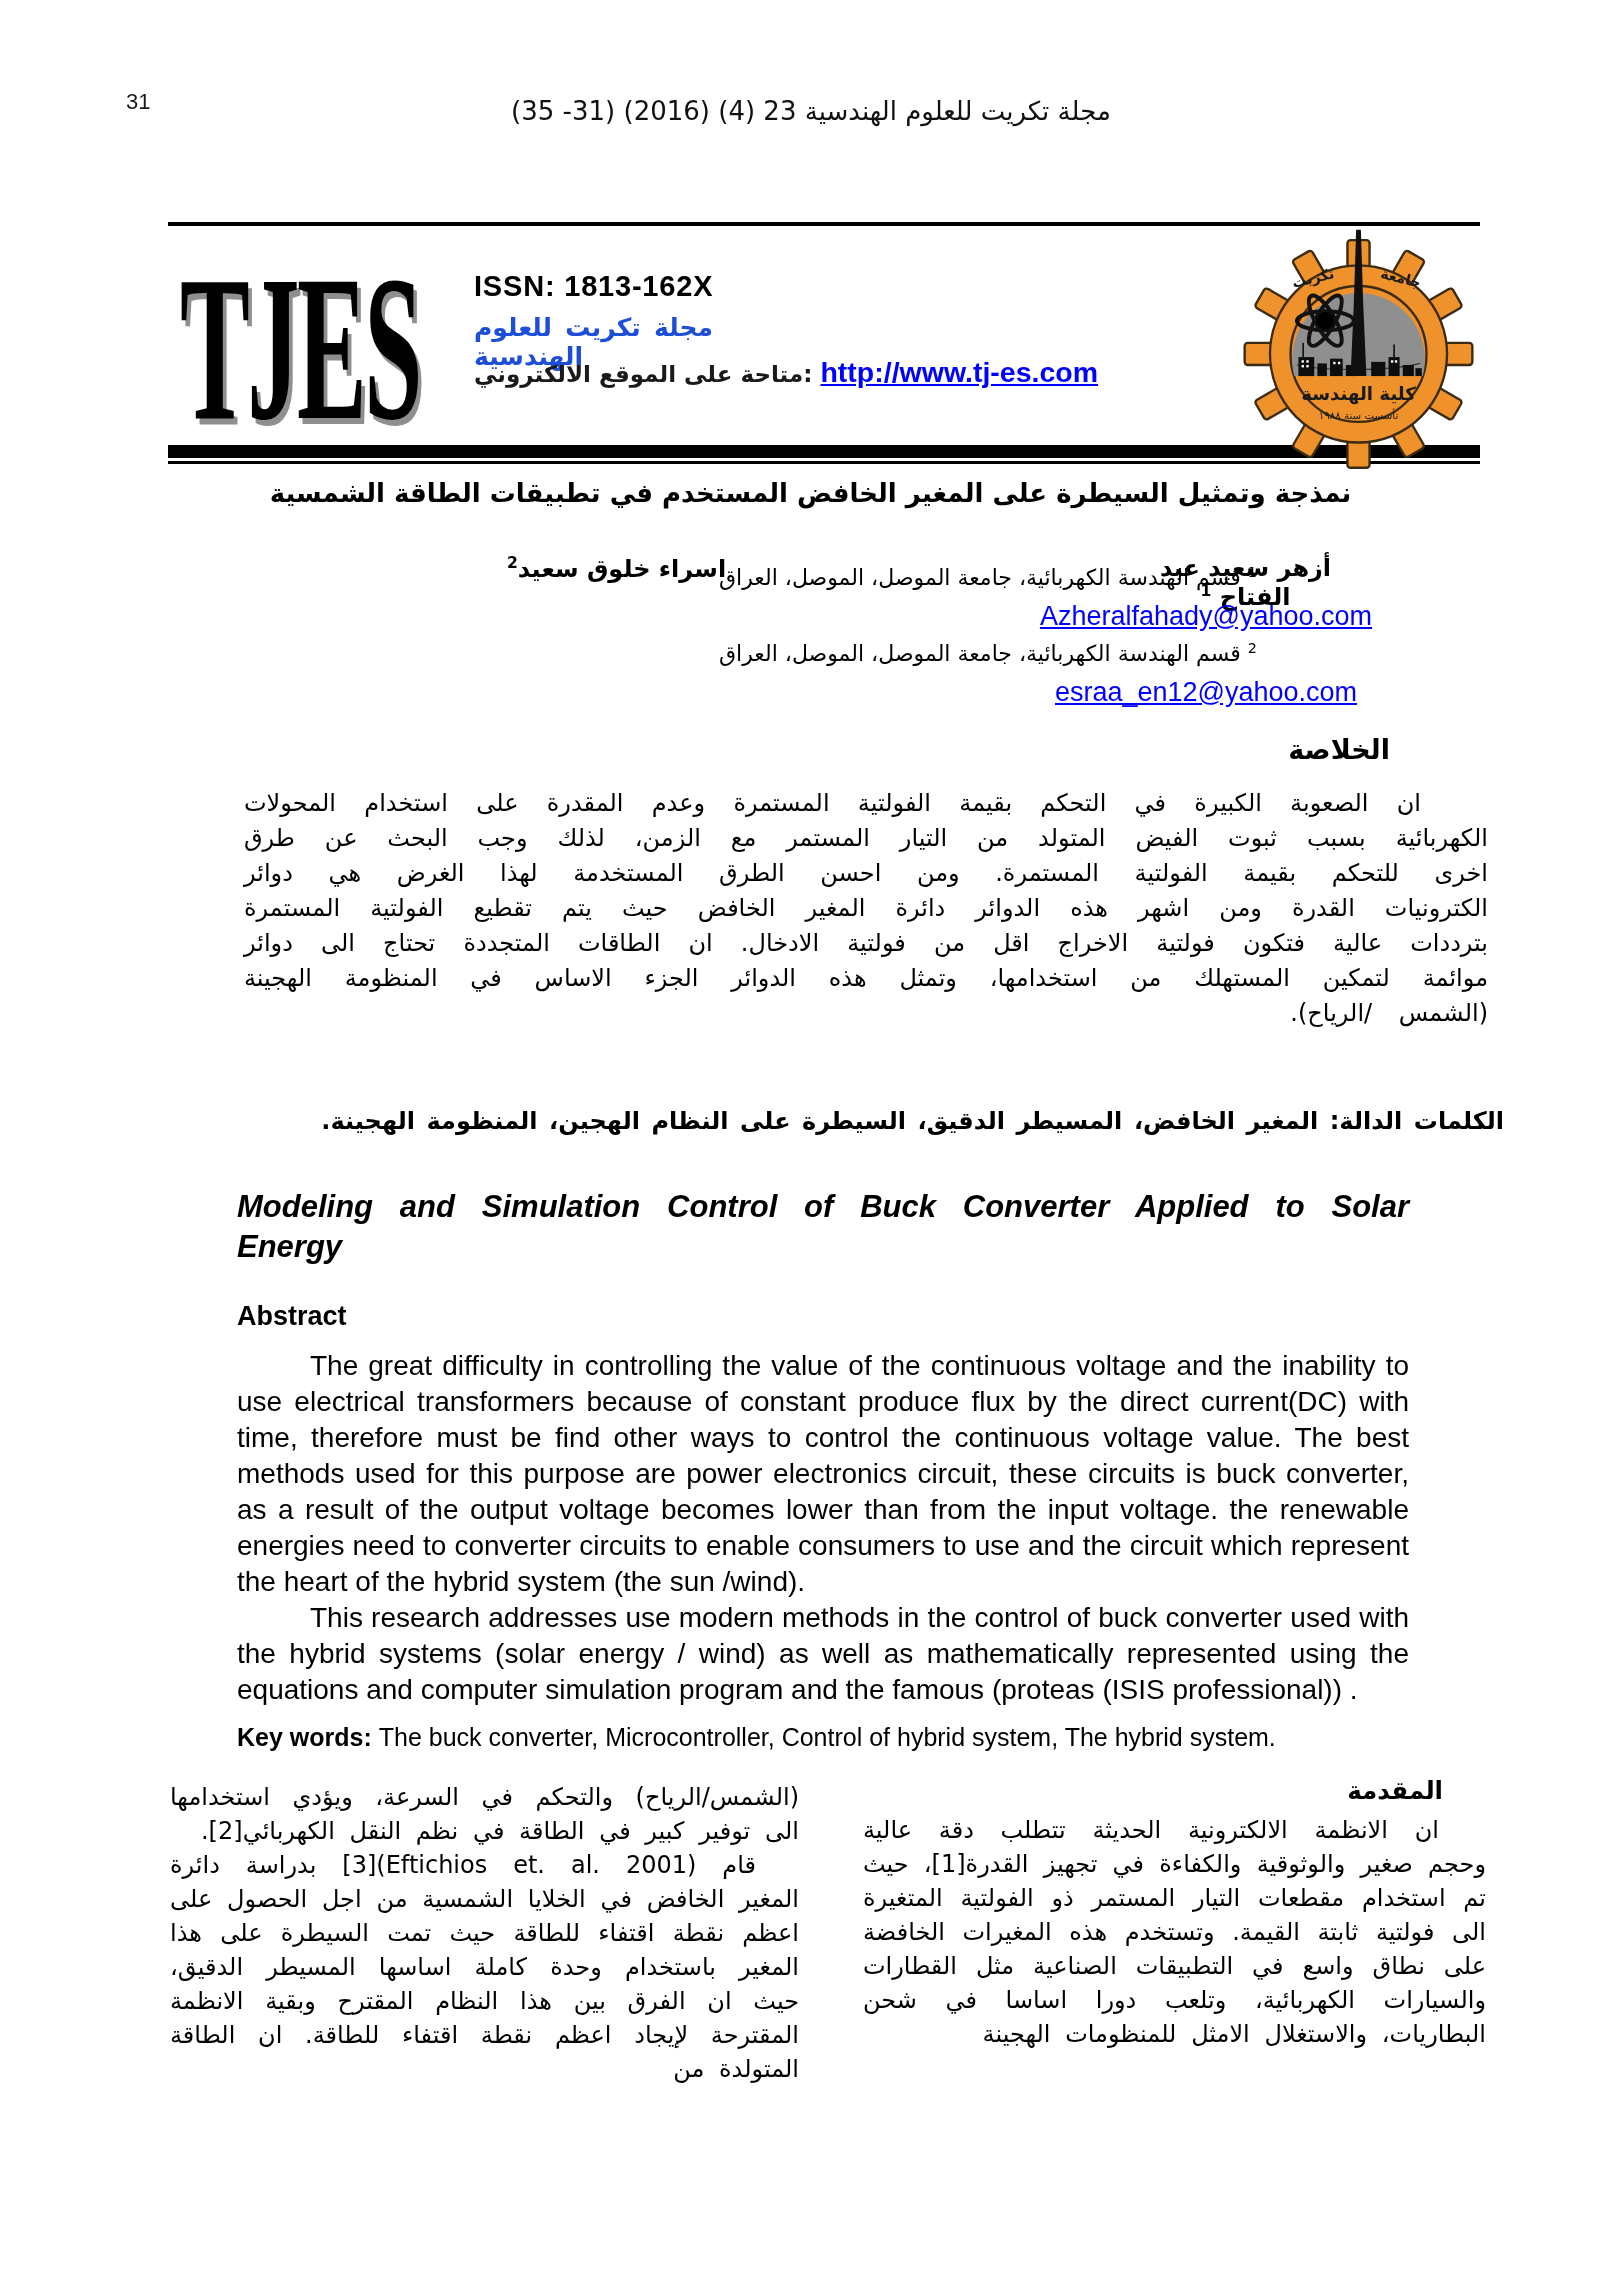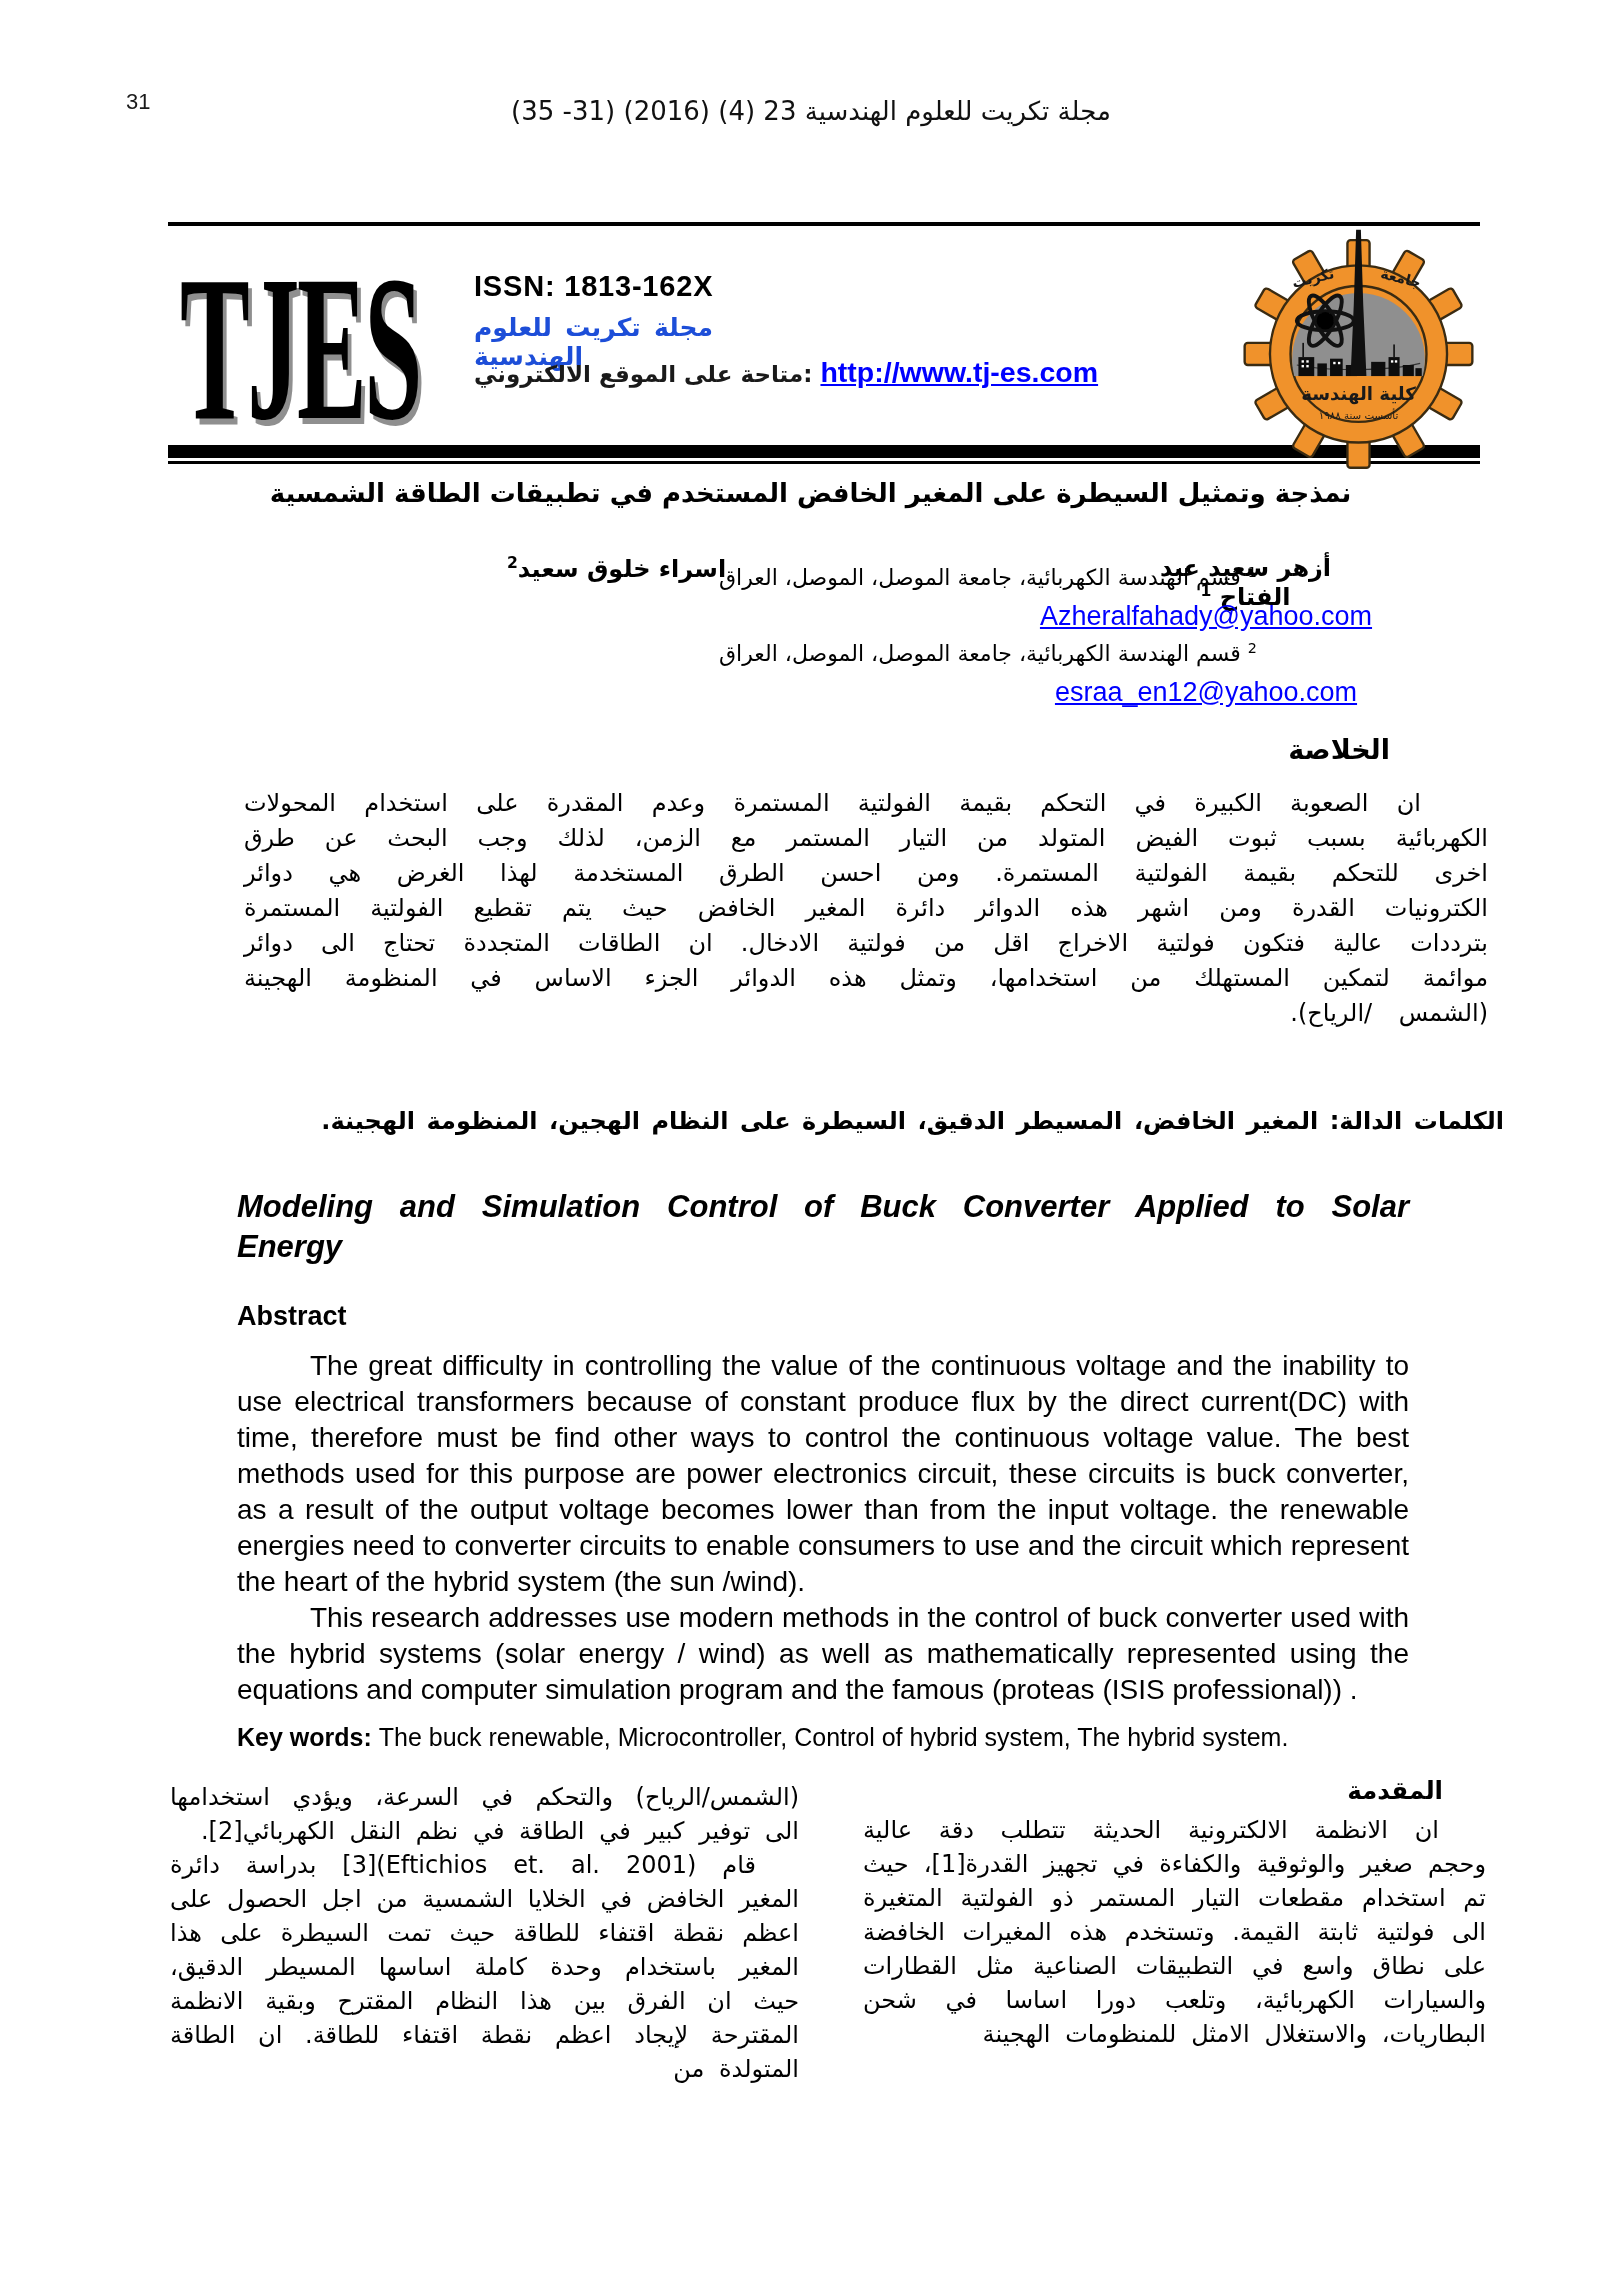--- a/index.html
+++ b/index.html
@@ -173,21 +173,21 @@
     <p>ان الصعوبة الكبيرة في التحكم بقيمة الفولتية المستمرة وعدم المقدرة على استخدام المحولات الكهربائية بسبب ثبوت الفيض المتولد من التيار المستمر مع الزمن، لذلك وجب البحث عن طرق اخرى للتحكم بقيمة الفولتية المستمرة. ومن احسن الطرق المستخدمة لهذا الغرض هي دوائر الكترونيات القدرة ومن اشهر هذه الدوائر دائرة المغير الخافض حيث يتم تقطيع الفولتية المستمرة بترددات عالية فتكون فولتية الاخراج اقل من فولتية الادخال. ان الطاقات المتجددة تحتاج الى دوائر موائمة لتمكين المستهلك من استخدامها، وتمثل هذه الدوائر الجزء الاساس في المنظومة الهجينة (الشمس /الرياح).</p>
   </div>
   <div class="abs keywords-ar"><span>الكلمات الدالة:</span><span> المغير الخافض، المسيطر الدقيق، السيطرة على النظام الهجين، المنظومة الهجينة.</span></div>
 
   <div class="abs title-en">Modeling and Simulation Control of Buck Converter Applied to Solar Energy</div>
   <div class="abs heading-abstract">Abstract</div>
   <div class="abs abstract-en">
     <p>The great difficulty in controlling the value of the continuous voltage and the inability to use electrical transformers because of constant produce flux by the direct current(DC) with time, therefore must be find other ways to control the continuous voltage value. The best methods used for this purpose are power electronics circuit, these circuits is buck converter, as a result of the output voltage becomes lower than from the input voltage. the renewable energies need to converter circuits to enable consumers to use and the circuit which represent the heart of the hybrid system (the sun /wind).</p>
     <p>This research addresses use modern methods in the control of buck converter used with the hybrid systems (solar energy / wind) as well as mathematically represented using the equations and computer simulation program and the famous (proteas (ISIS professional)) .</p>
   </div>
-  <div class="abs keywords-en"><span class="kw-label-en">Key words: </span><span>The buck renewable, Microcontroller, Control of hybrid system, The hybrid system.</span></div>
+  <div class="abs keywords-en"><span class="kw-label-en">Key words: </span><span>The buck converter, Microcontroller, Control of hybrid system, The hybrid system.</span></div>
 
   <div class="abs col col-left">
     <p class="p-first">(الشمس/الرياح) والتحكم في السرعة، ويؤدي استخدامها الى توفير كبير في الطاقة في نظم النقل الكهربائي[2].</p>
     <p class="p-second">قام (Eftichios et. al. 2001)[3] بدراسة دائرة المغير الخافض في الخلايا الشمسية من اجل الحصول على اعظم نقطة اقتفاء للطاقة حيث تمت السيطرة على هذا المغير باستخدام وحدة كاملة اساسها المسيطر الدقيق، حيث ان الفرق بين هذا النظام المقترح وبقية الانظمة المقترحة لإيجاد اعظم نقطة اقتفاء للطاقة. ان الطاقة المتولدة من</p>
   </div>
   <div class="abs col col-right">
     <div class="heading-intro">المقدمة</div>
     <p>ان الانظمة الالكترونية الحديثة تتطلب دقة عالية وحجم صغير والوثوقية والكفاءة في تجهيز القدرة[1]، حيث تم استخدام مقطعات التيار المستمر ذو الفولتية المتغيرة الى فولتية ثابتة القيمة. وتستخدم هذه المغيرات الخافضة على نطاق واسع في التطبيقات الصناعية مثل القطارات والسيارات الكهربائية، وتلعب دورا اساسا في شحن البطاريات، والاستغلال الامثل للمنظومات الهجينة</p>
   </div>
 

